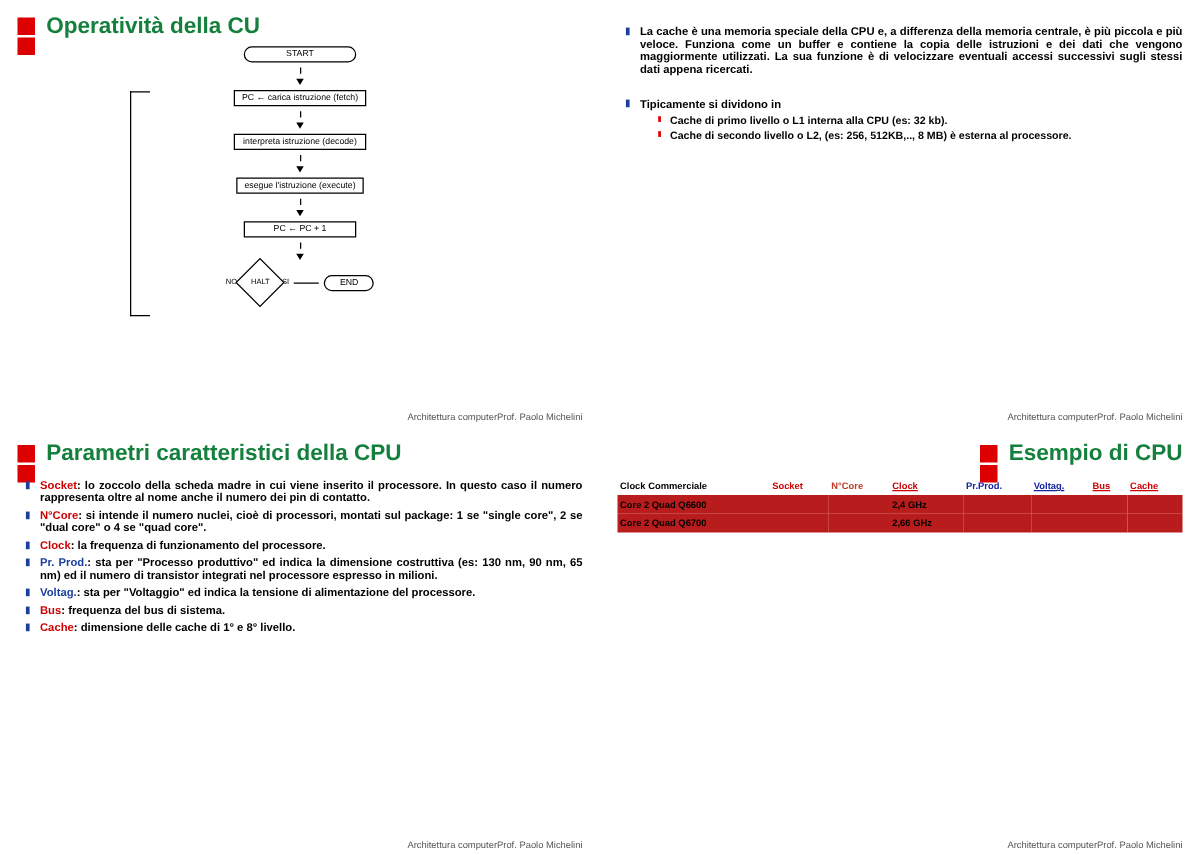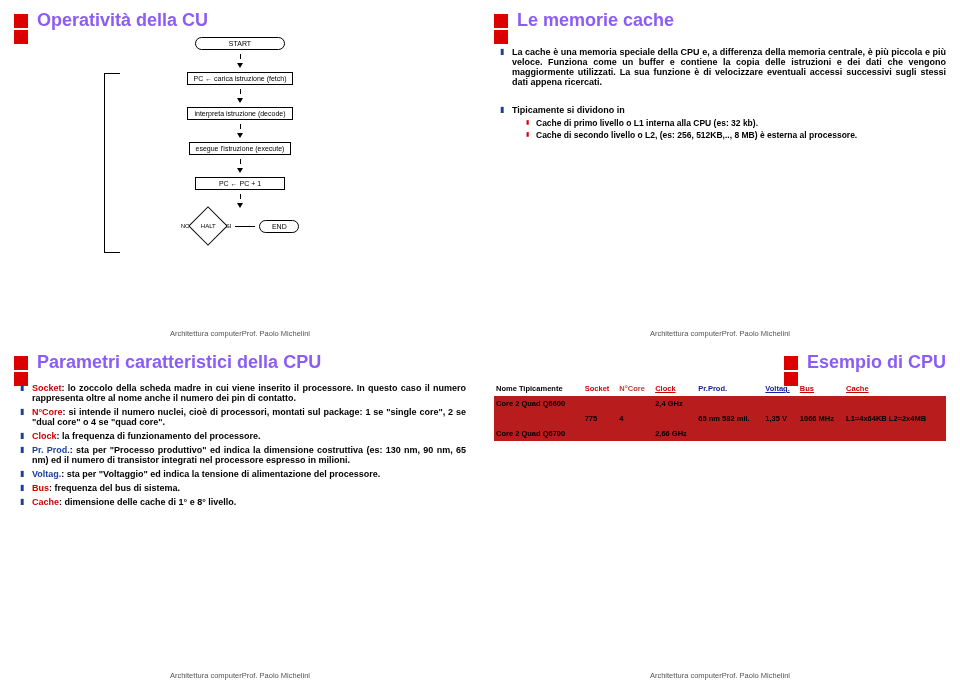--- a/index.html
+++ b/index.html
@@ -26,30 +26,30 @@
   }
   .title-bar::before {
     content: "";
     display: inline-block;
     width: 14px; height: 14px;
     background: #d00;
     margin-right: 3px;
     box-shadow: 0 16px 0 0 #d00;
   }
   .title-bar h2 {
-    color: #8b5cf6;
+    color: #15803d;
     font-size: 18px;
     font-weight: bold;
     padding-left: 6px;
   }
   .footer {
     position: absolute;
     bottom: 4px; left: 14px; right: 14px;
     display: flex;
-    justify-content: center;
+    justify-content: flex-end;
     font-size: 7.5px;
     color: #555;
   }
   .body {
     font-size: 9px;
     color: #000;
   }
   .bullet-list { list-style: none; padding-left: 6px; }
   .bullet-list > li { position: relative; padding-left: 12px; margin-bottom: 4px; text-align: justify; }
   .bullet-list > li::before {
@@ -160,23 +160,20 @@
     </div>
     <div class="loop-line" style="left:90px; top:36px; width:16px; height:180px;"></div>
   </div>
   <div class="footer">
     <span>Architettura computer</span>
     <span>Prof. Paolo Michelini</span>
   </div>
 </div>
 
 <div class="slide">
-  <div class="title-bar">
-    <h2>Le memorie cache</h2>
-  </div>
   <div class="body" style="padding-top:10px;">
     <ul class="bullet-list">
       <li><span class="bold">La cache è una memoria speciale della CPU e, a differenza della memoria centrale, è più piccola e più veloce. Funziona come un buffer e contiene la copia delle istruzioni e dei dati che vengono maggiormente utilizzati. La sua funzione è di velocizzare eventuali accessi successivi sugli stessi dati appena ricercati.</span></li>
       <li style="margin-top:18px;">
         <span class="bold">Tipicamente si dividono in</span>
         <ul class="nested">
           <li><span class="bold">Cache di primo livello o L1 interna alla CPU (es: 32 kb).</span></li>
           <li><span class="bold">Cache di secondo livello o L2, (es: 256, 512KB,.., 8 MB) è esterna al processore.</span></li>
         </ul>
       </li>
@@ -210,21 +207,21 @@
 </div>
 
 <div class="slide">
   <div class="title-bar" style="justify-content:flex-end;">
     <h2>Esempio di CPU</h2>
   </div>
   <div class="body">
     <table class="cpu-table">
       <thead>
         <tr>
-          <th class="bold">Nome Tipicamente</th>
+          <th class="bold">Clock Commerciale</th>
           <th class="th-socket">Socket</th>
           <th class="th-ncore">N°Core</th>
           <th class="th-clock">Clock</th>
           <th class="th-prprod">Pr.Prod.</th>
           <th class="th-volt">Voltag.</th>
           <th class="th-bus">Bus</th>
           <th class="th-cache">Cache</th>
         </tr>
       </thead>
       <tbody>
@@ -232,30 +229,20 @@
           <td>Core 2 Quad Q6600</td>
           <td></td>
           <td></td>
           <td>2,4 GHz</td>
           <td></td>
           <td></td>
           <td></td>
           <td></td>
         </tr>
         <tr class="row-light bold">
-          <td></td>
-          <td>775</td>
-          <td>4</td>
-          <td></td>
-          <td>65 nm 582 mil.</td>
-          <td>1,35 V</td>
-          <td>1066 MHz</td>
-          <td>L1=4x64KB L2=2x4MB</td>
-        </tr>
-        <tr class="row-light bold">
           <td>Core 2 Quad Q6700</td>
           <td></td>
           <td></td>
           <td>2,66 GHz</td>
           <td></td>
           <td></td>
           <td></td>
           <td></td>
         </tr>
       </tbody>

